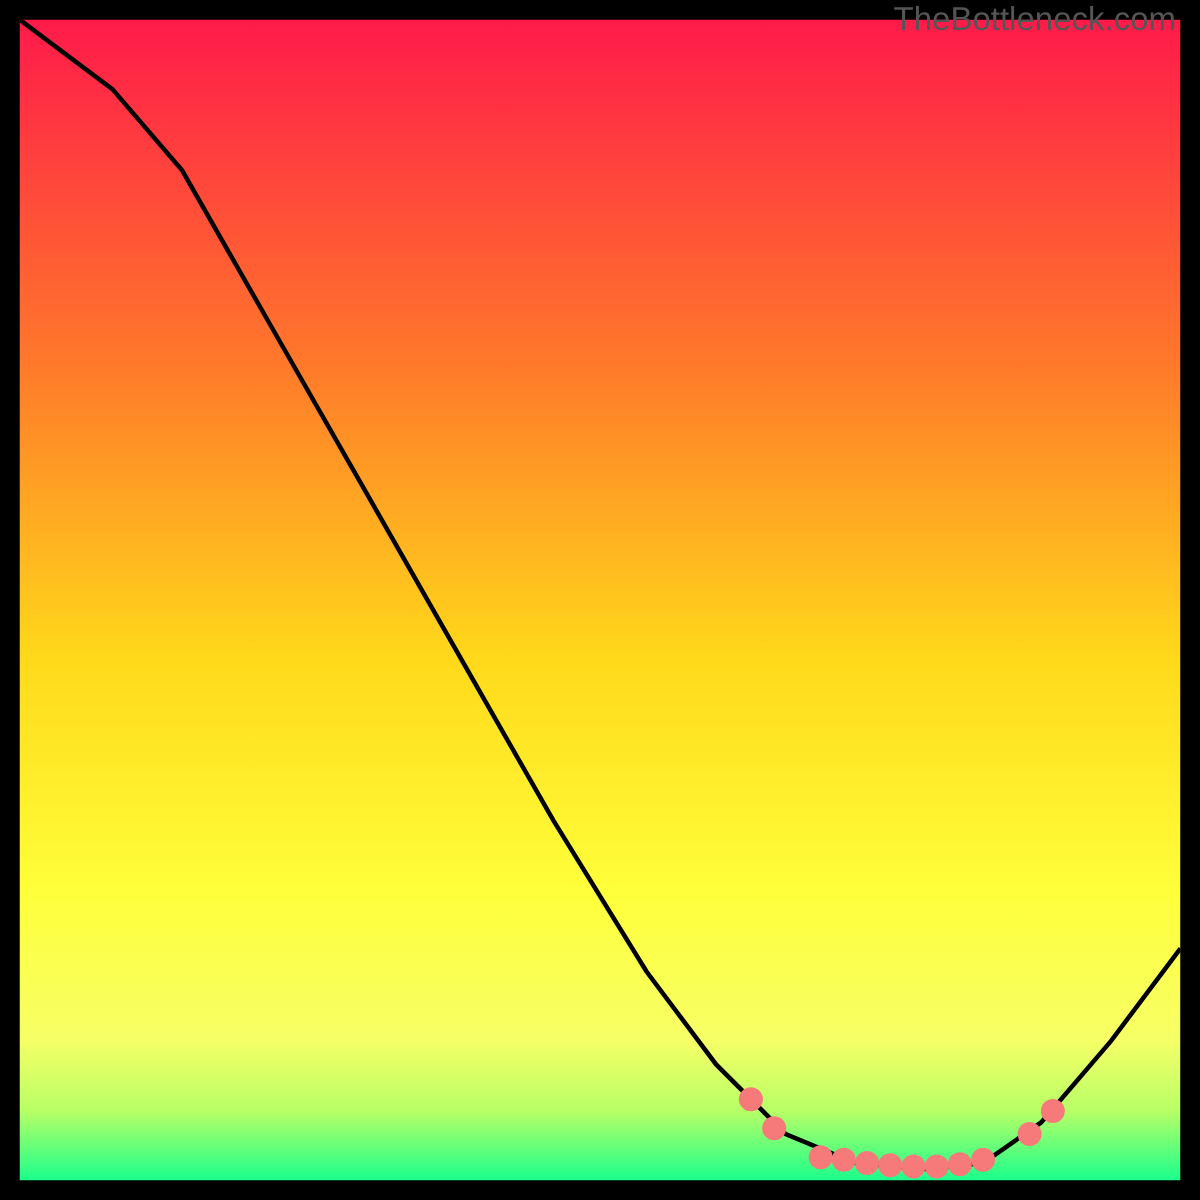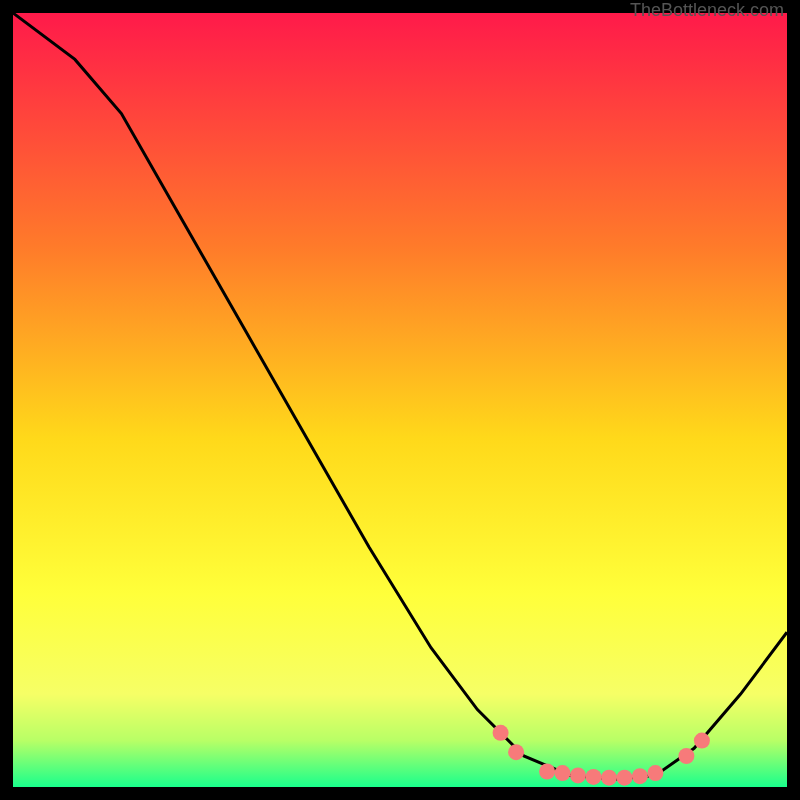--- a/index.html
+++ b/index.html
@@ -17,21 +17,21 @@
     top: 13px;
     width: 774px;
     height: 774px;
     background: #000;
   }
   .watermark {
     position: absolute;
     top: 0px;
     right: 16px;
     color: #555;
-    font-size: 18px;
+    font-size: 22px;
     font-weight: 500;
     z-index: 10;
   }
   svg.plot {
     position: absolute;
     left: 13px;
     top: 13px;
     width: 774px;
     height: 774px;
   }

